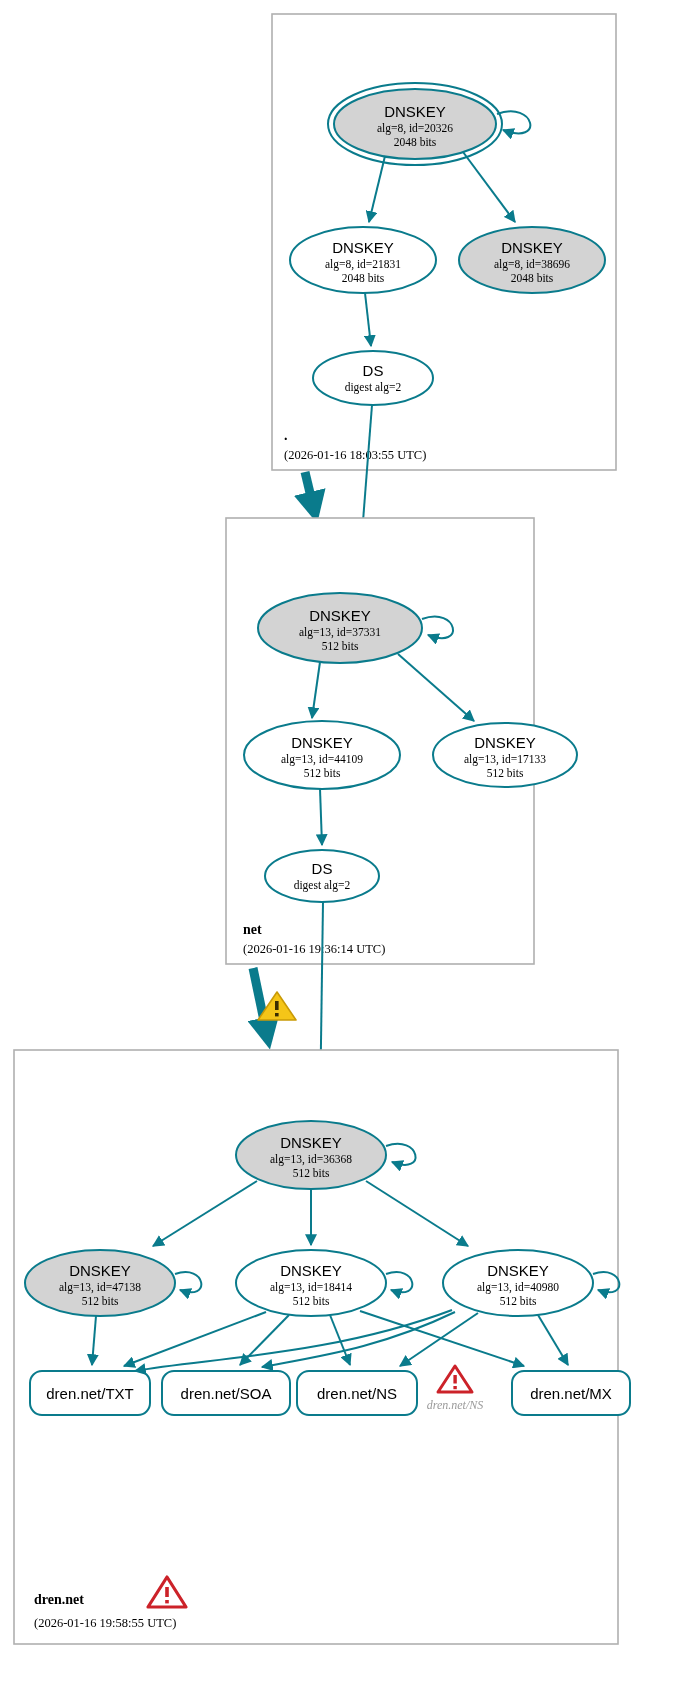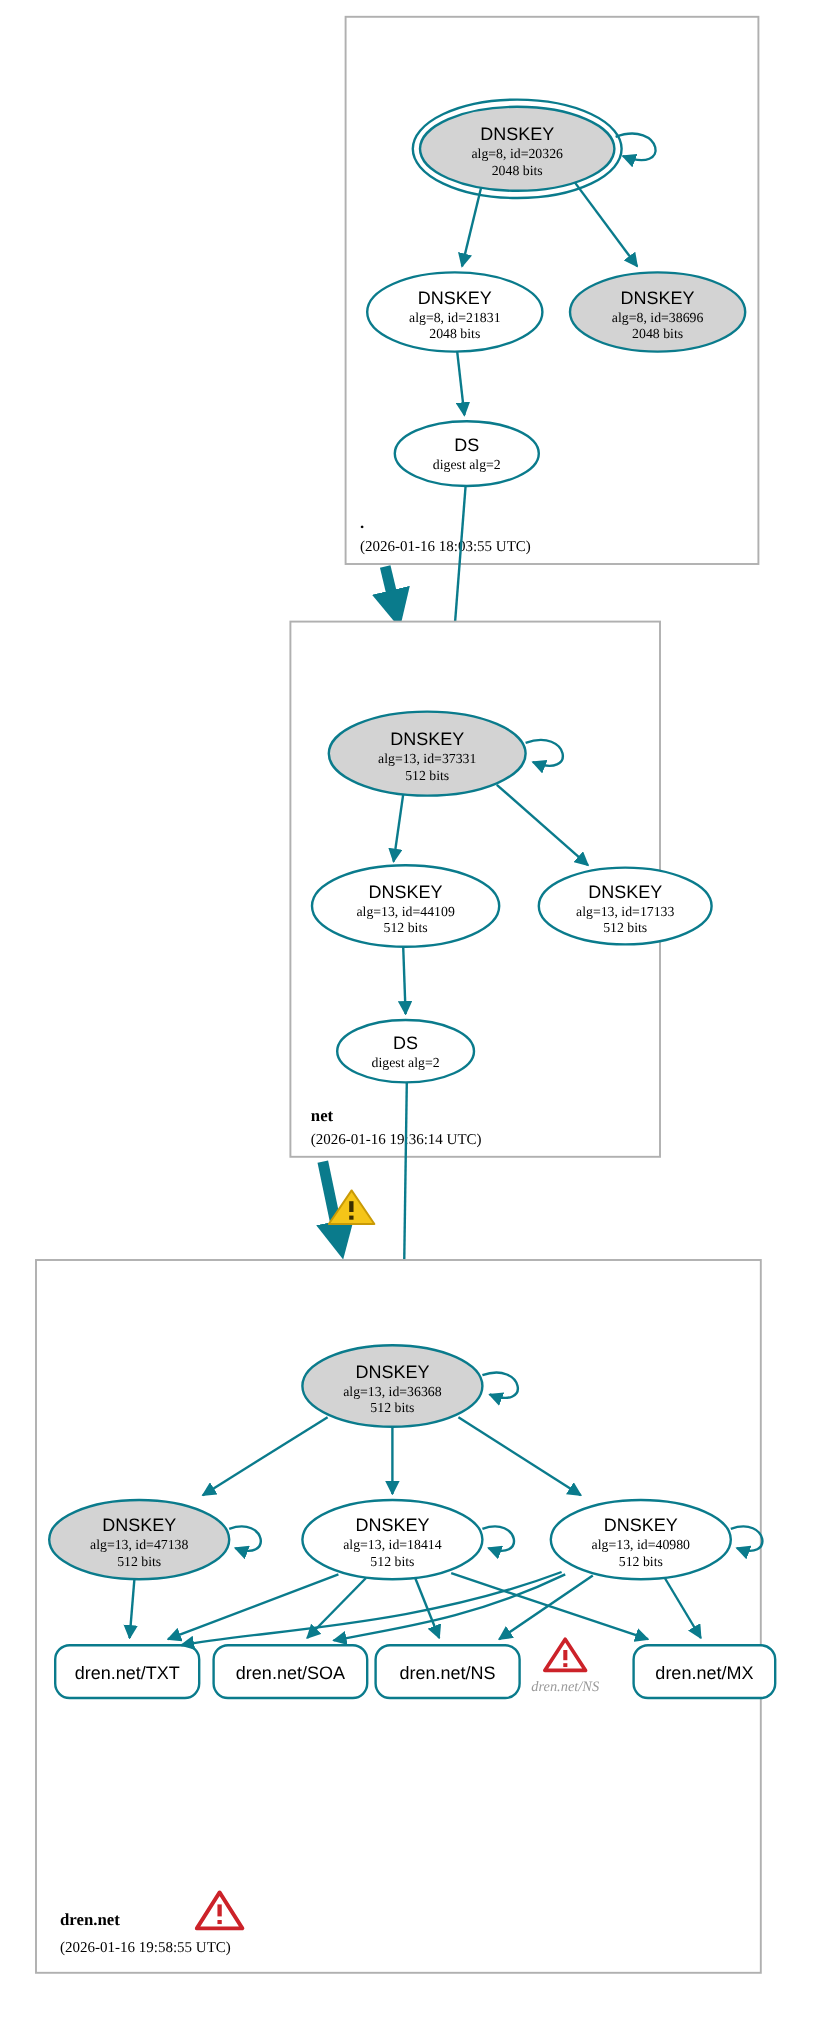--- a/index.html
+++ b/index.html
@@ -1,18 +1,18 @@
 <!DOCTYPE html>
 <html><head>
 <meta charset="utf-8">
 <style>
   html,body{margin:0;padding:0;background:#ffffff;}
   body{width:688px;height:1694px;position:relative;
        font-family:"Liberation Sans",sans-serif;overflow:hidden;}
-  #stage{position:absolute;left:16px;top:0;width:608px;height:1694px;}
+  #stage{position:absolute;left:0;top:0;width:608px;height:1694px;}
   svg#diagram{position:absolute;left:0;top:0;width:688px;height:1694px;}
 
   .zone-box{fill:#ffffff;stroke:#b0b0b0;stroke-width:1.6;}
   .node-ell{fill:#ffffff;stroke:#0a7b8c;stroke-width:2;}
   .node-ell.shaded{fill:#d3d3d3;}
   .node-ell.ksk-outer{fill:none;stroke:#0a7b8c;stroke-width:2;}
   .rrset-box{fill:#ffffff;stroke:#0a7b8c;stroke-width:2;rx:12;ry:12;}
   .edge{fill:none;stroke:#0a7b8c;stroke-width:2;}
   .edge-thick{fill:none;stroke:#0a7b8c;stroke-width:9;}
 

